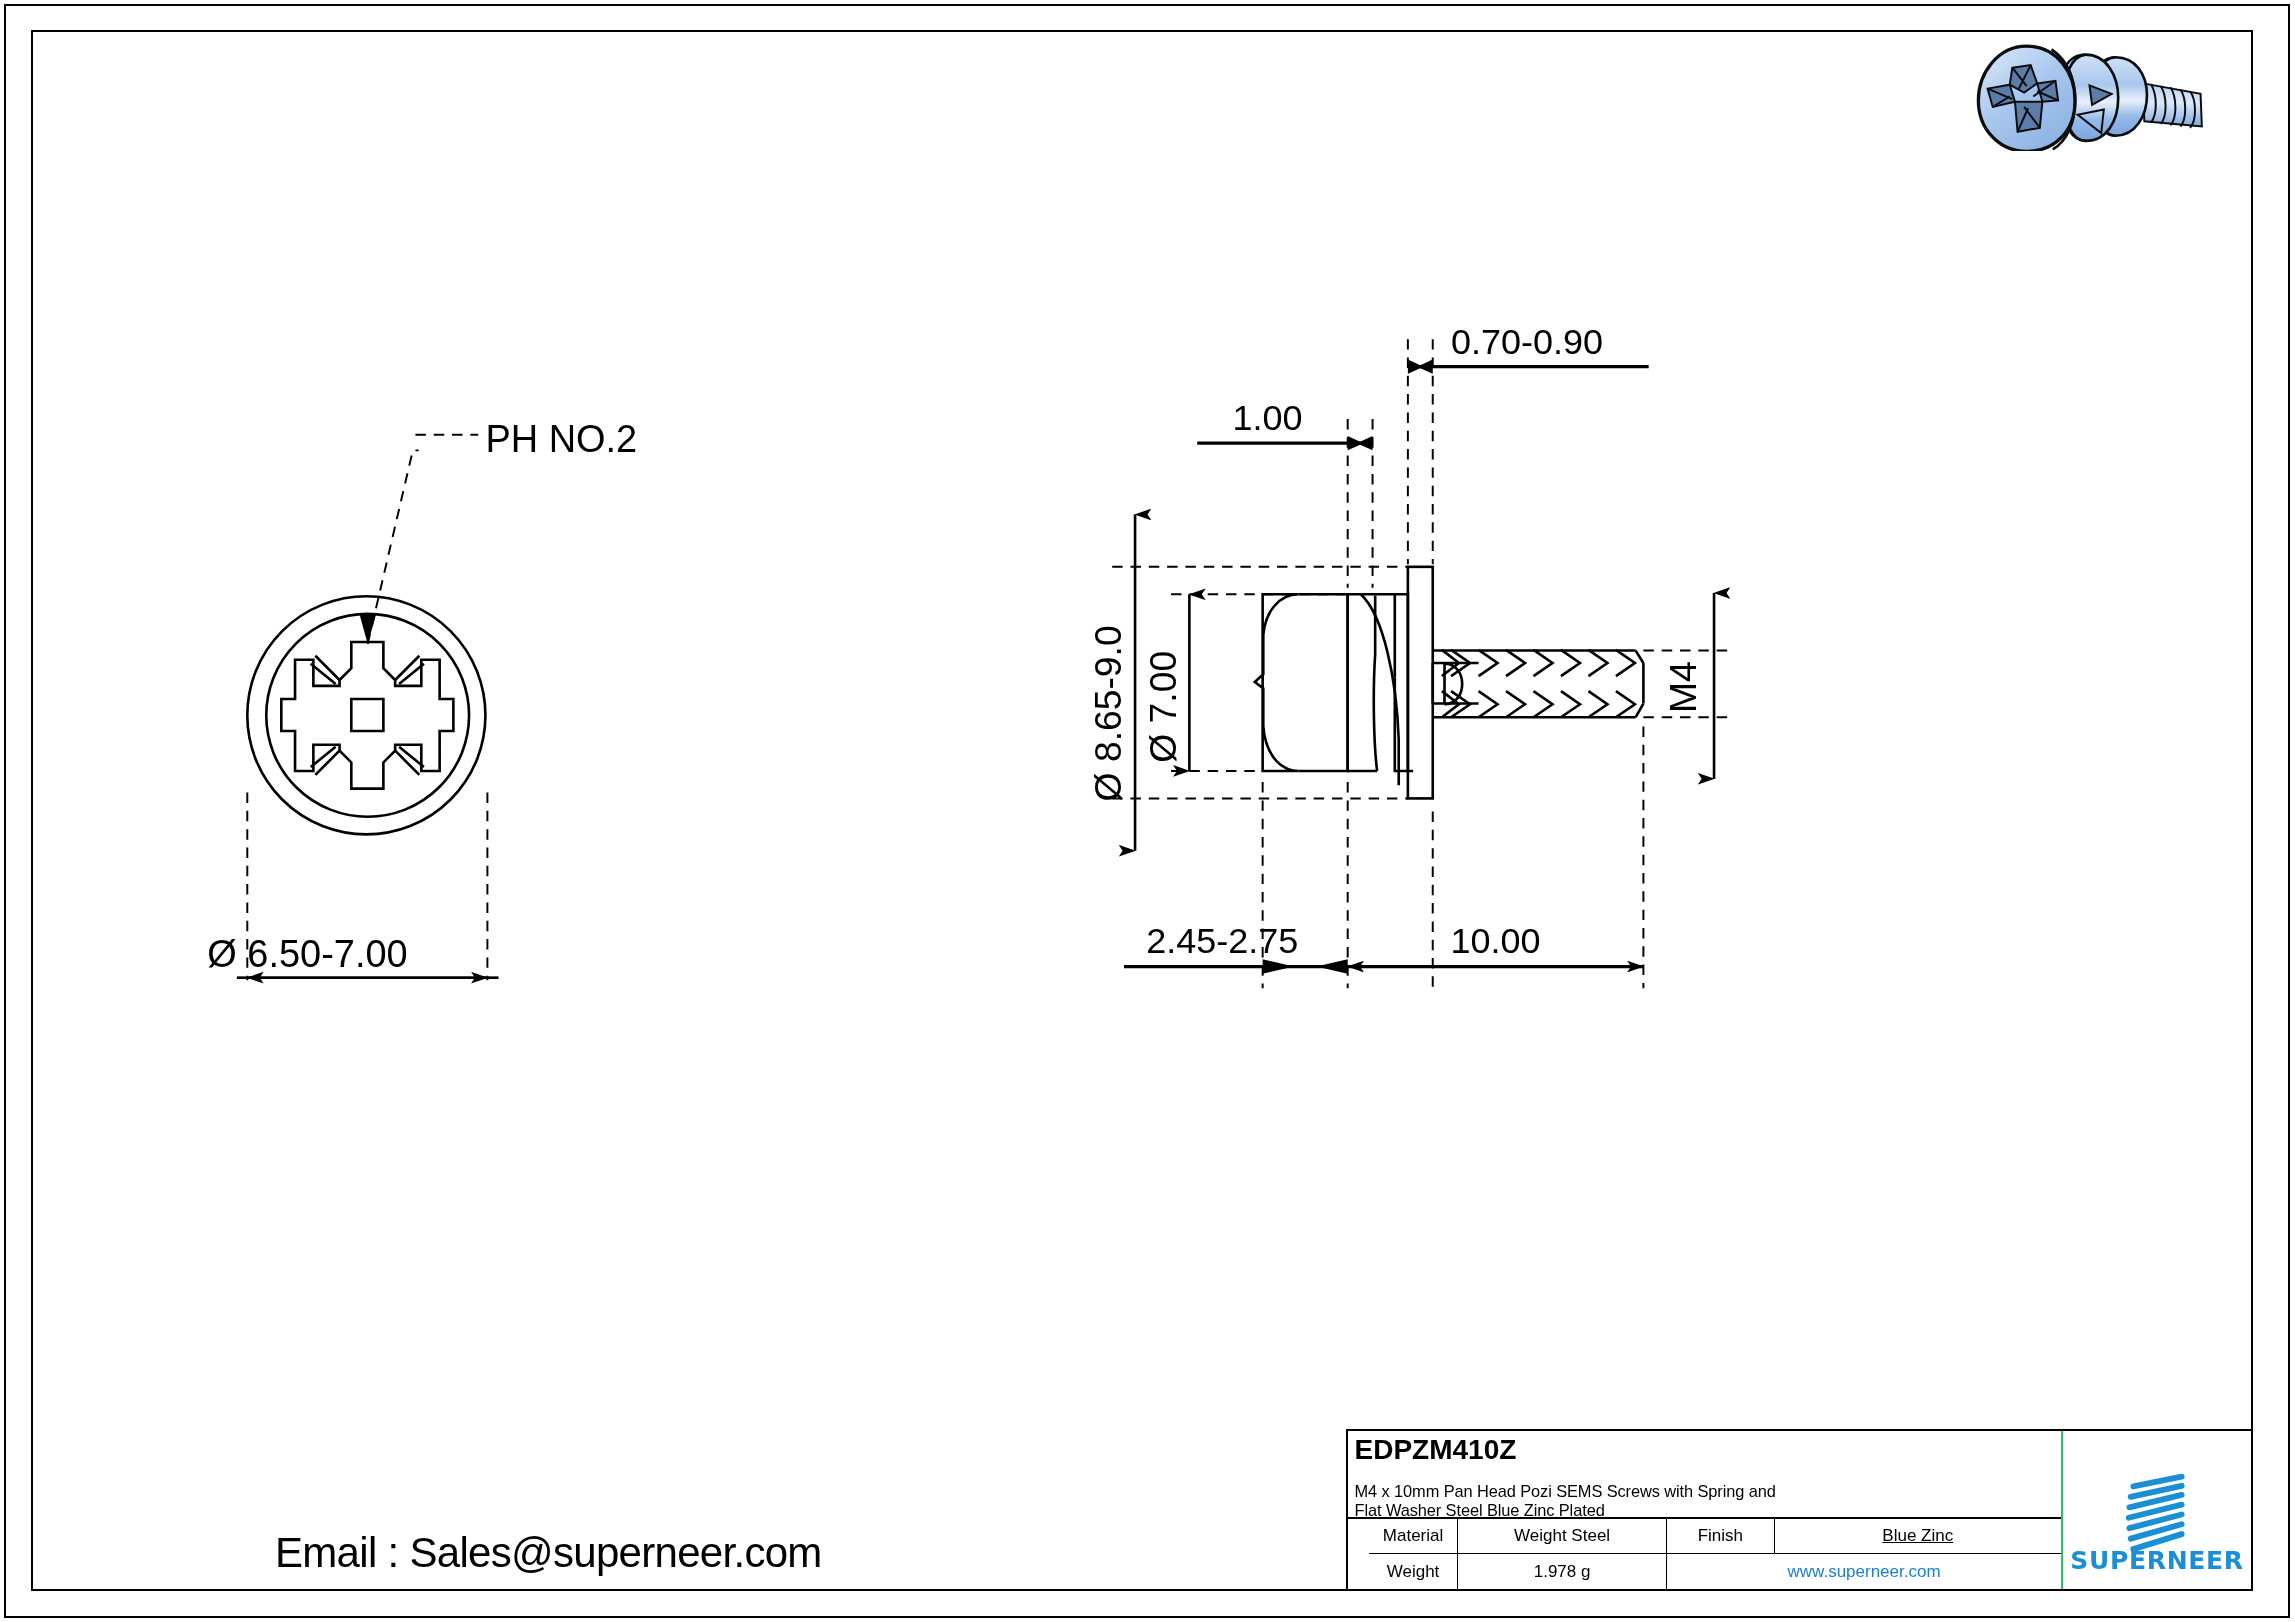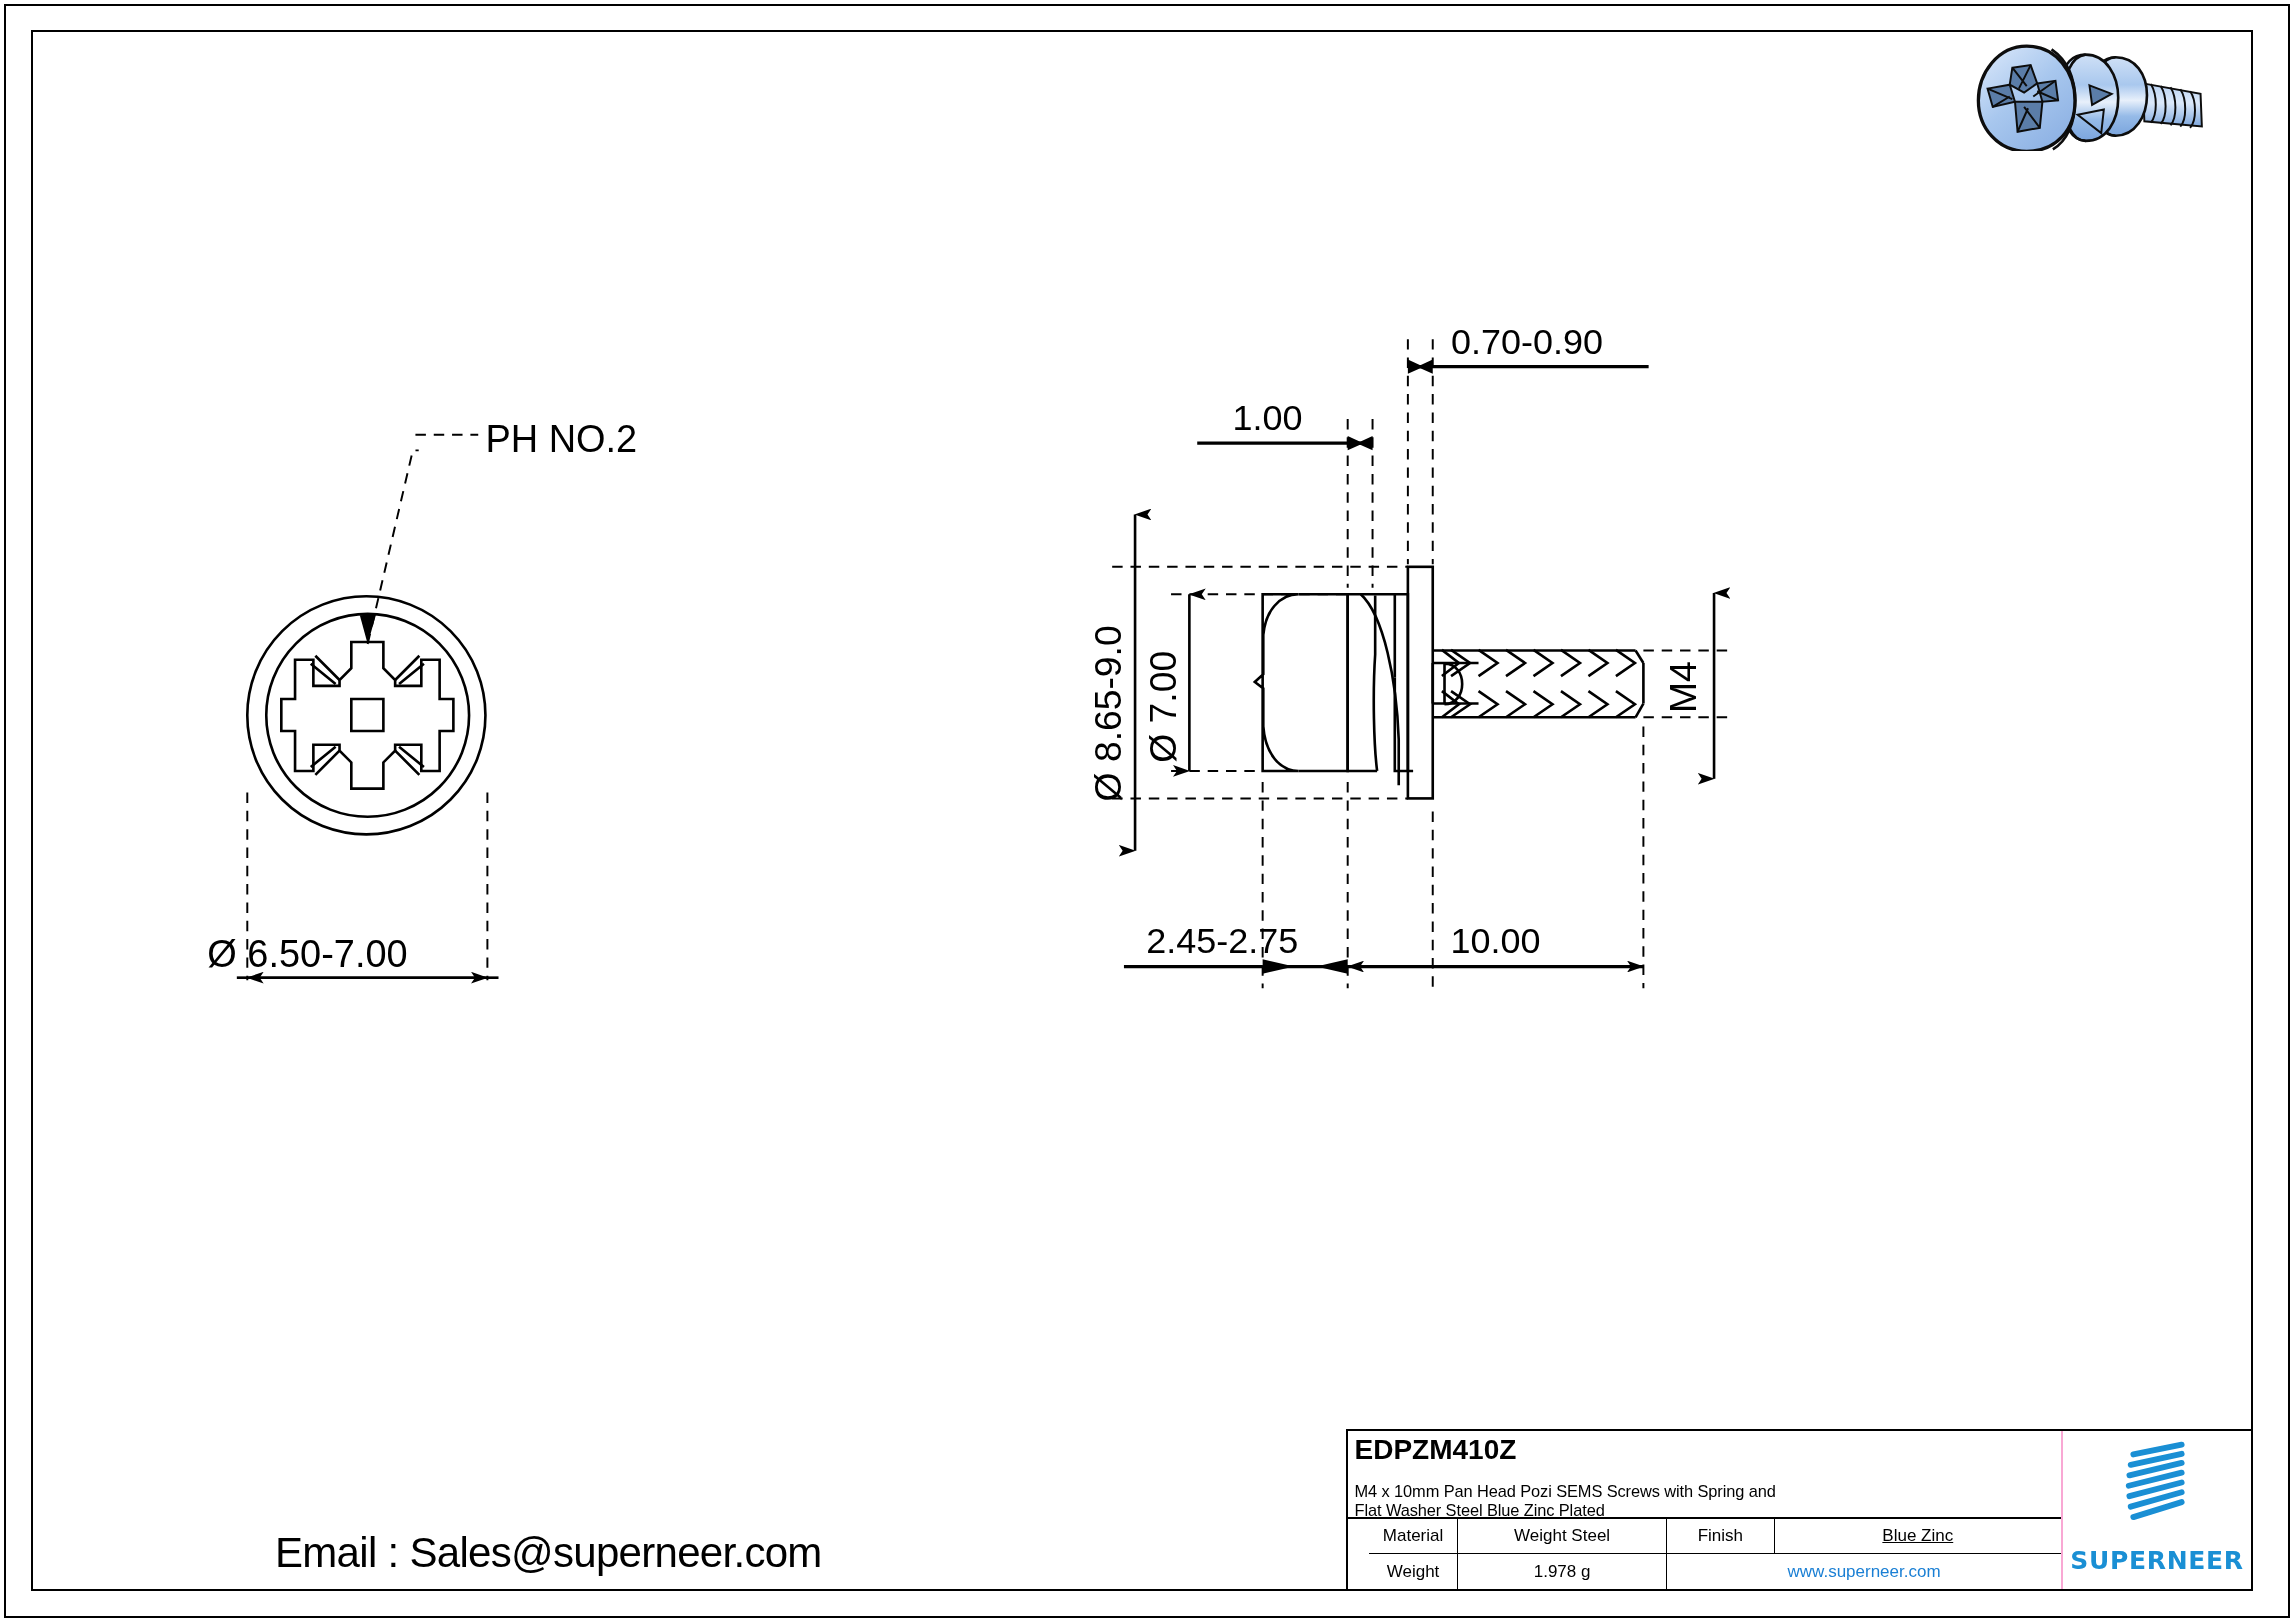--- a/index.html
+++ b/index.html
@@ -59,21 +59,21 @@
     width: 907px; height: 162px;
     border: 2px solid #000;
     box-sizing: border-box;
     display: flex;
     background: #fff;
   }
   #tb-left {
     width: 715px;
     display: flex;
     flex-direction: column;
-    border-right: 2px solid #f9a8d4;
+    border-right: 2px solid #22c55e;
     box-sizing: border-box;
   }
   #tb-desc {
     height: 88px;
     box-sizing: border-box;
     border-bottom: 2px solid #000;
     padding: 3.9px 0 0 6.5px;
     position: relative;
   }
   #tb-partno {
@@ -113,21 +113,21 @@
   .c-value2 { width: 296px; text-decoration: underline; }
   .c-weight-label { width: 92px; }
   .c-weight-value { width: 216px; }
   .c-web { width: 407px; color: #1a7fd4; }
   #tb-right {
     width: 190px;
     position: relative;
     display: flex;
     flex-direction: column;
     align-items: center;
-    justify-content: flex-start;
+    justify-content: center;
   }
   #logo-mark {
     margin-top: 9.2px;
     width: 77px;
     height: 85px;
     position: relative;
   }
   #logo-word {
     position: absolute;
     bottom: 14.4px;

